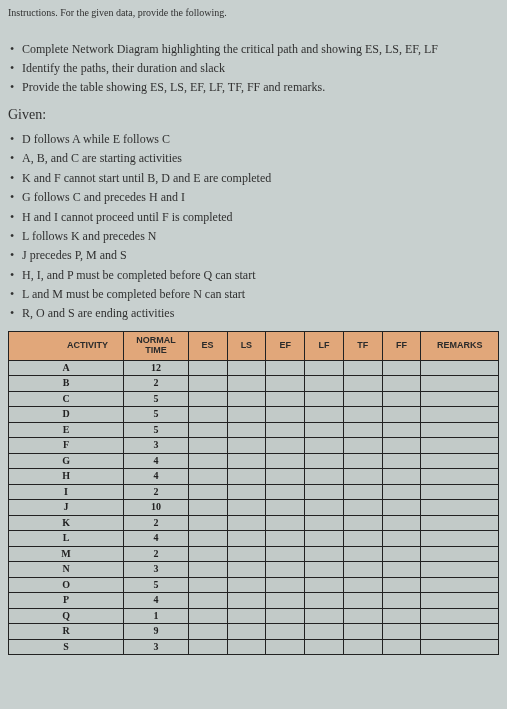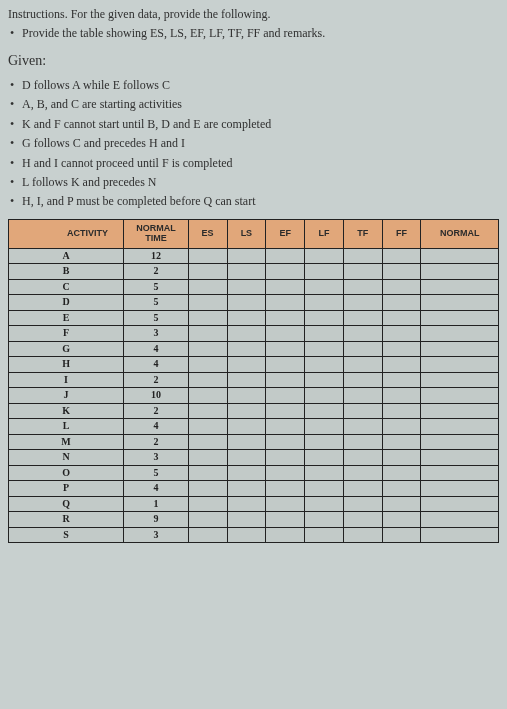--- a/index.html
+++ b/index.html
@@ -7,21 +7,21 @@
     background: #c8d0cf;
     font-family: Georgia, 'Times New Roman', serif;
     color: #303030;
     width: 507px;
     height: 709px;
     overflow: hidden;
     font-size: 12px;
     padding: 6px 8px 0 8px;
     line-height: 1.45;
   }
-  .instr-head { font-size: 12px; margin-bottom: 2px; }
+  .instr-head { font-size: 10px; margin-bottom: 20px; }
   ul.req, ul.given { list-style: none; padding: 0; margin: 0 0 8px 0; }
   ul.req li, ul.given li { position: relative; padding-left: 14px; margin: 2px 0; }
   ul.req li::before, ul.given li::before {
     content: "•"; position: absolute; left: 2px; top: 0; font-size: 12px; color: #303030;
   }
   .given-label { margin: 4px 0 6px 0; font-size: 14px; }
   .tbl-wrap { margin-top: 4px; }
   table { border-collapse: collapse; width: 100%; font-size: 10px; background: #c2cac8; }
   th, td { border: 1px solid #222; text-align: center; vertical-align: middle; }
   th {
@@ -38,48 +38,53 @@
   th.rem { width: 60px; }
   td { height: 14px; font-weight: bold; color: #222; }
   td.act { background: #c2cac8; }
 </style>
 </head>
 <body>
 
 <div class="instr-head">Instructions. For the given data, provide the following.</div>
 
 <ul class="req">
+  <li>Complete Network Diagram highlighting the critical path and showing ES, LS, EF, LF</li>
+  <li>Identify the paths, their duration and slack</li>
   <li>Provide the table showing ES, LS, EF, LF, TF, FF and remarks.</li>
 </ul>
 
 <div class="given-label">Given:</div>
 
 <ul class="given">
   <li>D follows A while E follows C</li>
   <li>A, B, and C are starting activities</li>
   <li>K and F cannot start until B, D and E are completed</li>
   <li>G follows C and precedes H and I</li>
   <li>H and I cannot proceed until F is completed</li>
   <li>L follows K and precedes N</li>
+  <li>J precedes P, M and S</li>
   <li>H, I, and P must be completed before Q can start</li>
+  <li>L and M must be completed before N can start</li>
+  <li>R, O and S are ending activities</li>
 </ul>
 
 <div class="tbl-wrap">
 <table>
   <thead>
     <tr>
       <th class="act">ACTIVITY</th>
       <th class="nt">NORMAL TIME</th>
       <th class="small">ES</th>
       <th class="small">LS</th>
       <th class="small">EF</th>
       <th class="small">LF</th>
       <th class="small">TF</th>
       <th class="small">FF</th>
-      <th class="rem">NORMAL</th>
+      <th class="rem">REMARKS</th>
     </tr>
   </thead>
   <tbody id="tbody">
         <tr>
           <td class="act">A</td>
           <td>12</td>
           <td></td>
           <td></td>
           <td></td>
           <td></td>

